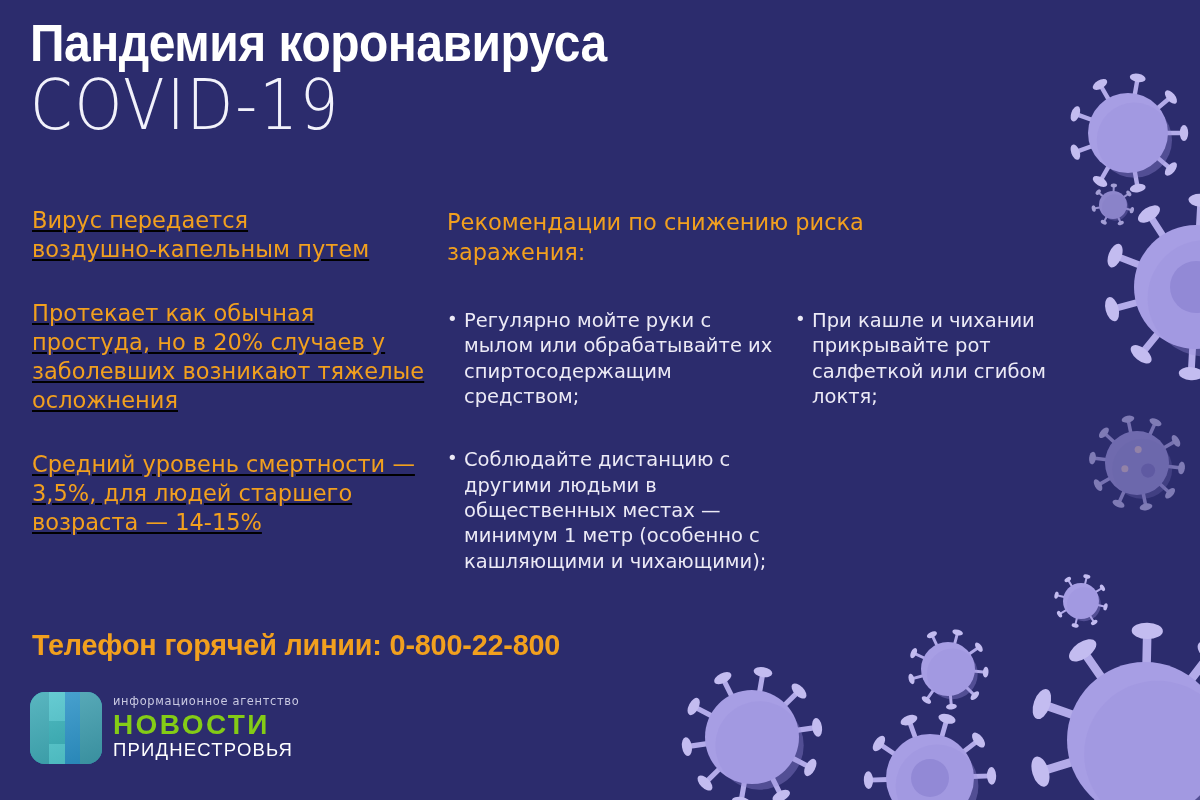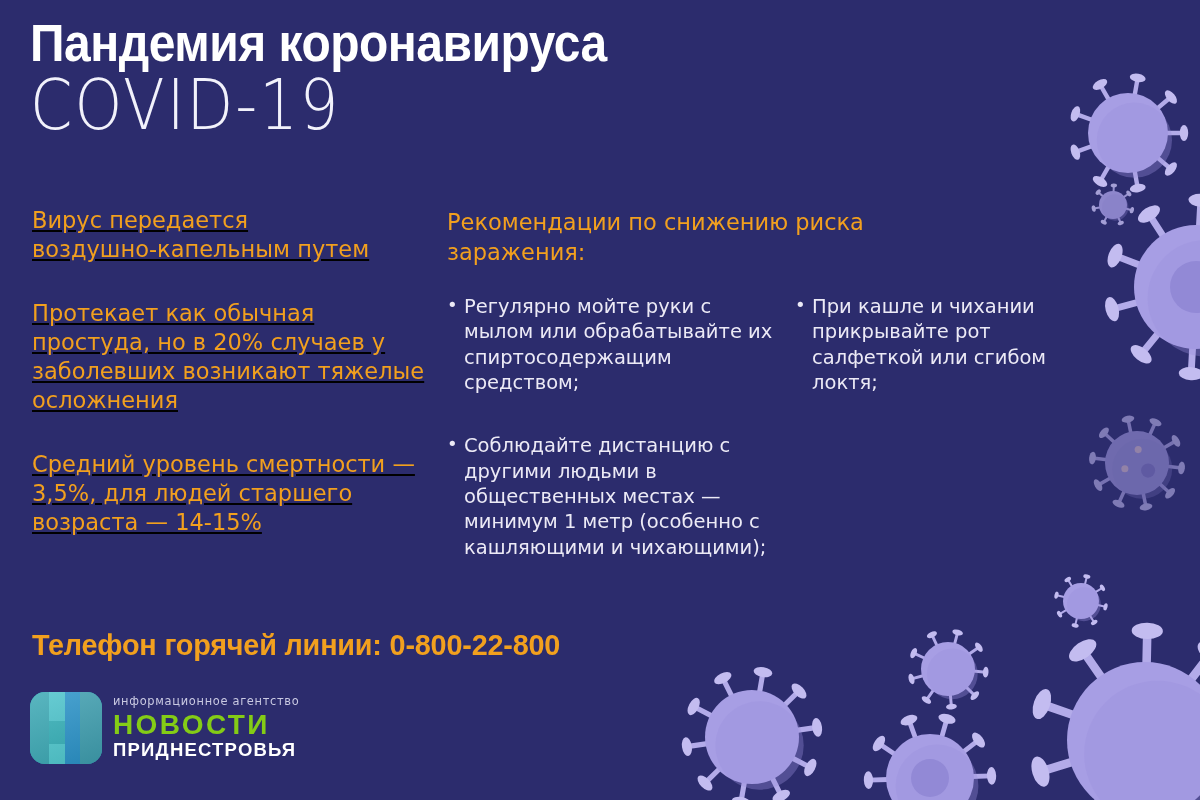--- a/index.html
+++ b/index.html
@@ -100,21 +100,21 @@
     left: 447px;
     top: 208px;
     width: 520px;
     color: #f2a01e;
     font-size: 22.5px;
     line-height: 1.33;
     font-family: "DejaVu Sans", "Liberation Sans", sans-serif;
   }
   .rec-col {
     position: absolute;
-    top: 294px;
+    top: 308px;
   }
   .rec-col.mid  { left: 447px; width: 335px; }
   .rec-col.right{ left: 795px; width: 270px; }
 
   .bullet {
     position: relative;
     color: #eceaf6;
     font-size: 19.5px;
     line-height: 1.30;
     padding-left: 17px;
@@ -171,21 +171,21 @@
     color: #84cc16;
     font-size: 28px;
     font-weight: bold;
     letter-spacing: 2.4px;
     line-height: 1.02;
     font-family: Liberation Sans, sans-serif;
   }
   .logo-region {
     color: #ffffff;
     font-size: 18.5px;
-    font-weight: bold;
+    font-weight: normal;
     letter-spacing: 1.2px;
     line-height: 1.05;
     margin-top: 1px;
     font-family: "Liberation Sans", sans-serif;
   }
 </style>
 </head>
 <body>
 
 <div id="poster">

